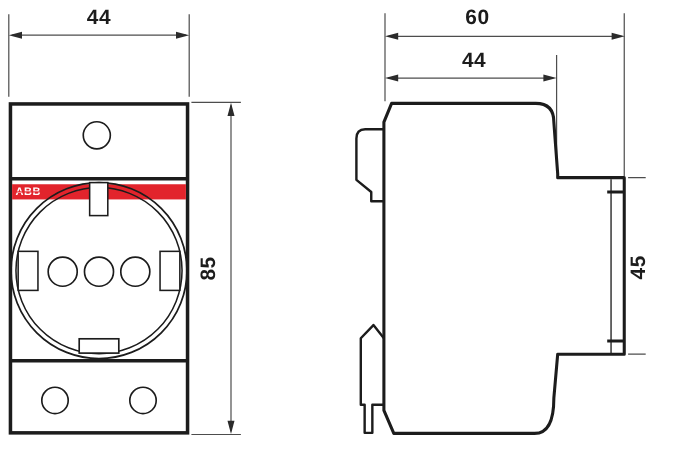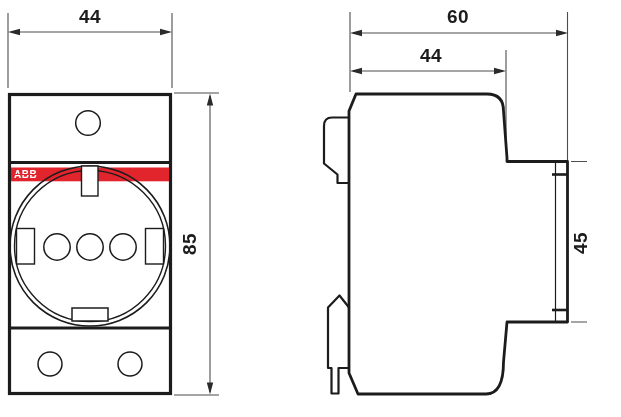--- a/index.html
+++ b/index.html
@@ -124,21 +124,21 @@
       <path d="M350,117.5 L332,117.5 Q324,117.5 324,126 L324,163.5 L337.5,174.5 L337.5,183 L350,183" fill="none" stroke="#1c1c1c" stroke-width="2.2" stroke-linejoin="round"></path>
       <path d="M349,307.5 L339.5,295.5 L328,307.5 L328,368 L331.5,368 L331.5,393.5
                L338.5,393.5 L338.5,368 L349,368" fill="none" stroke="#1c1c1c" stroke-width="2.2" stroke-linejoin="round"></path>
     </g>
   </svg>
 
   <div class="dim-label" style="left:60px;top:6px;">44</div>
 
   <div class="dim-label vertical" style="left:160px;top:233px;">85</div>
 
-  <div class="dim-label" style="left:428px;top:6px;">60</div>
+  <div class="dim-label" style="left:404px;top:6px;">60</div>
 
   <div class="dim-label" style="left:401px;top:45px;">44</div>
 
   <div class="dim-label vertical" style="left:551px;top:232px;">45</div>
 
   <div class="abb-logo">ABB</div>
   <div class="abb-strike"></div>
 
 </div>
 

